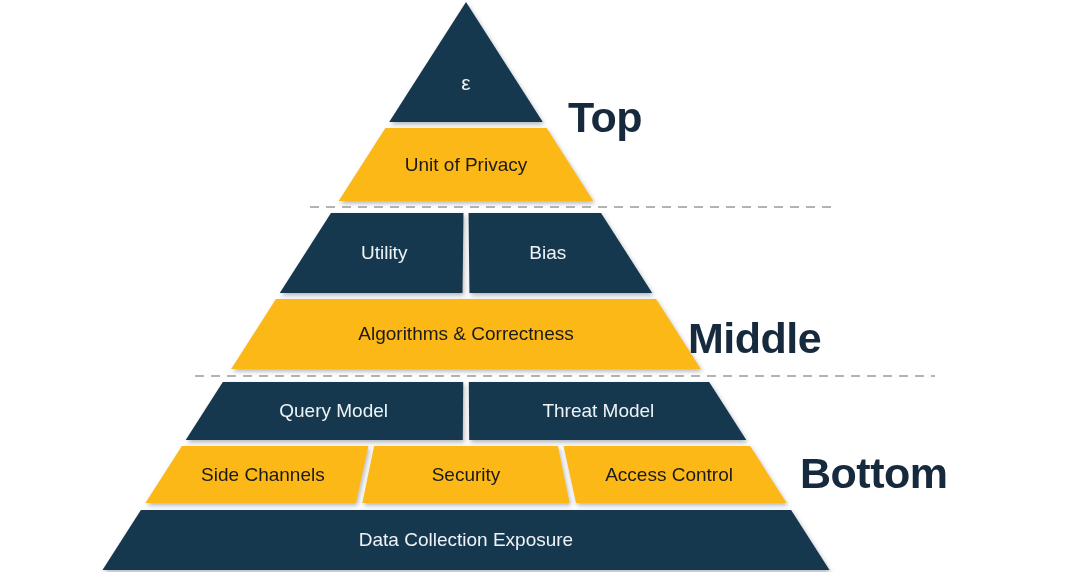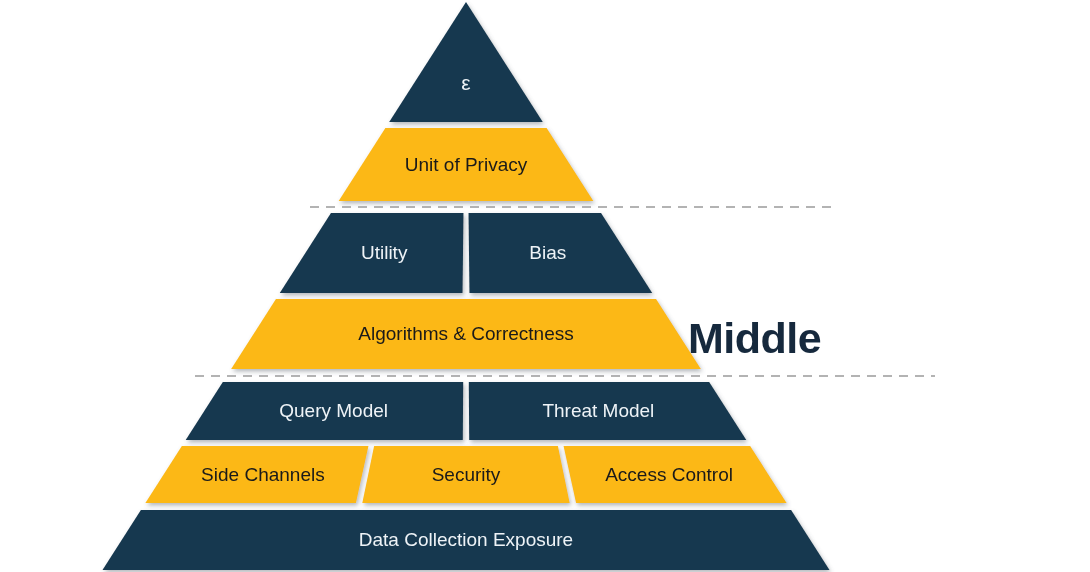--- a/index.html
+++ b/index.html
@@ -77,14 +77,16 @@
         <text class="blk-text" x="669.0889084507043" y="475.5" fill="#1a1a1a" font-size="19" font-family="&quot;Liberation Sans&quot;, sans-serif">Access Control</text>
         <polygon points="140.89788732394368,510 791.1021126760563,510 829.5,570 102.5,570" fill="#13384f" filter="url(#blockShadow)"></polygon>
         <text class="blk-text" x="466" y="541" fill="#eef3f7" font-size="19" font-family="&quot;Liberation Sans&quot;, sans-serif">Data Collection Exposure</text>
       </g>
     <g id="pyramid-dividers">
         <line x1="310" x2="838" y1="207" y2="207" stroke="#9a9a9a" stroke-width="1.6" stroke-dasharray="9 7"></line>
         <line x1="195" x2="935" y1="376" y2="376" stroke="#9a9a9a" stroke-width="1.6" stroke-dasharray="9 7"></line>
       </g>
   </svg>
 
+  <div class="tier-label" id="tier-label-top">Top</div>
   <div class="tier-label" id="tier-label-middle">Middle</div>
+  <div class="tier-label" id="tier-label-bottom">Bottom</div>
 </div>
 
 </body></html>

